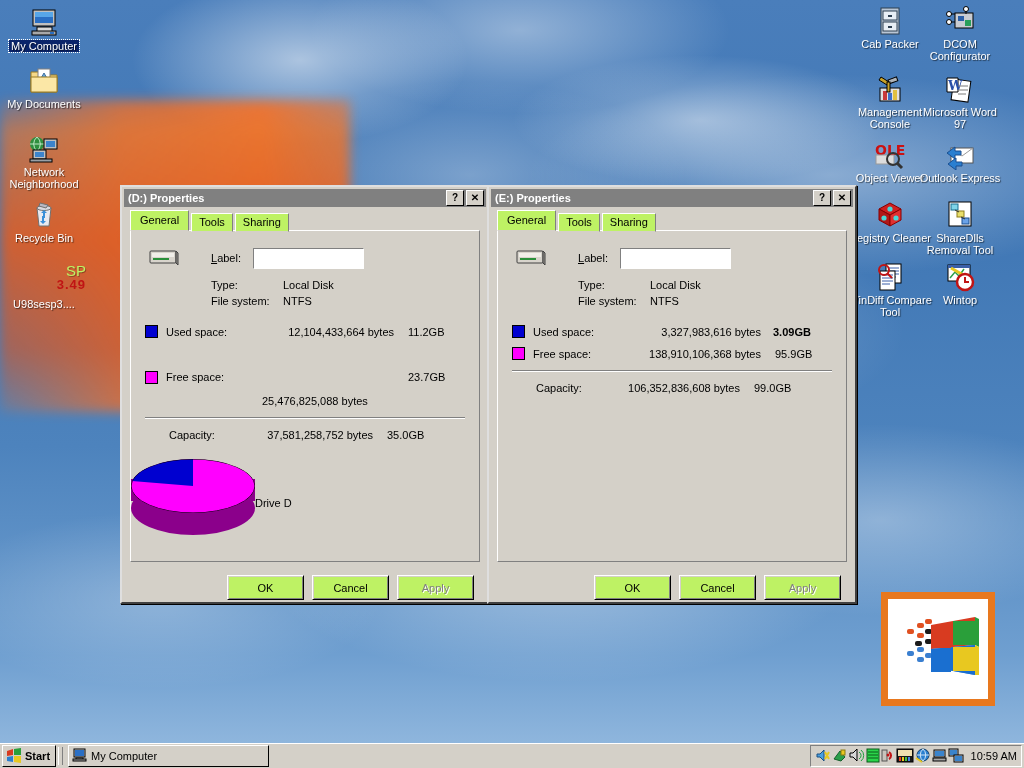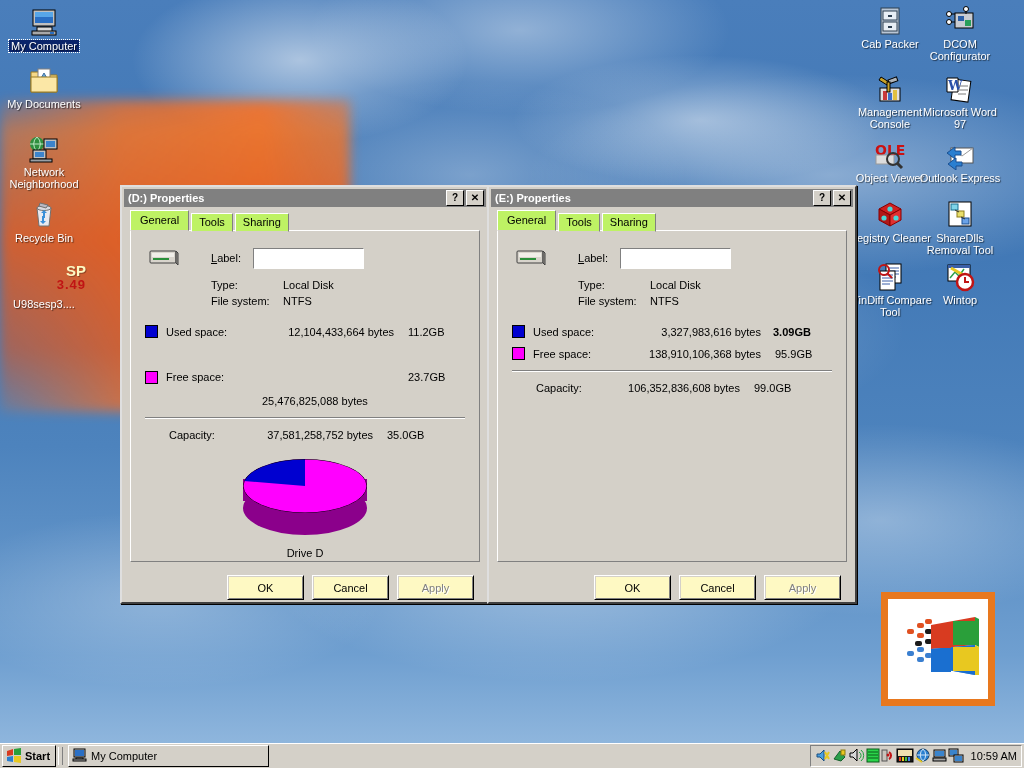--- a/index.html
+++ b/index.html
@@ -48,21 +48,21 @@
   .tab{background:#bef264;border:1px solid;border-color:#fff #808080 #d4d0c8 #fff;
     padding:2px 7px 3px;font-size:11px;margin-right:2px;position:relative;top:1px;}
   .tab.active{padding:3px 9px 4px;top:0;font-weight:normal;z-index:3;border-bottom-color:#d4d0c8;}
   .tabpage{background:#d4d0c8;border:1px solid;border-color:#fff #808080 #808080 #fff;
     margin:0 8px;position:relative;top:-1px;}
   .row{display:flex;align-items:center;}
   .lbl{font-size:11px;color:#000;}
   .txtbox{background:#fff;border:1px solid;border-color:#808080 #fff #fff #808080;height:17px;}
   .swatch{width:11px;height:11px;border:1px solid #000;}
   .sep{height:1px;background:#808080;border-bottom:1px solid #fff;}
-  .btn{min-width:75px;height:23px;background:#fef9c3;border:1px solid;
+  .btn{min-width:75px;height:23px;background:#bef264;border:1px solid;
     border-color:#fff #000 #000 #fff;font-size:11px;font-family:"Liberation Sans",sans-serif;
     display:flex;align-items:center;justify-content:center;box-shadow:inset 1px 1px 0 #d4d0c8, inset -1px -1px 0 #808080;}
   .btn.disabled{color:#808080;text-shadow:1px 1px 0 #fff;}
 
   
   .pie-wrap{position:relative;width:124px;height:78px;}
   .pie-side{position:absolute;left:0;top:14px;width:124px;height:54px;border-radius:50%;background:#8b008b;}
   .pie-side2{position:absolute;left:0;top:14px;width:124px;height:44px;background:#8b008b;}
   .pie-top{position:absolute;left:0;top:0;width:124px;height:54px;border-radius:50%;overflow:hidden;}
 
@@ -140,21 +140,21 @@
       <path d="M11 3 l8 2 -2 3 -7 -2 Z" fill="#b8b8c4" stroke="#707070"></path>
       <path d="M12 13 l3-3 3 3 h-2 v5 h-2 v-5 Z" fill="#3a8fd8"></path>
       <path d="M17 21 l-3 3 -3-3 h2 v-5 h2 v5 Z" fill="#3a8fd8"></path>
     </svg>
   </div>
   <div class="dlabel">Recycle Bin</div>
 </div>
 
 <div class="dicon" style="left:2px;top:258px;">
   <div class="glyph" style="flex-direction:column;height:38px;justify-content:center;">
-    <div style="color:#fef9c3;font-weight:bold;font-size:15px;line-height:15px;text-shadow:1px 1px 0 rgba(0,0,0,.3);text-align:right;">SP</div>
+    <div style="color:#bef264;font-weight:normal;font-size:15px;line-height:15px;text-shadow:1px 1px 0 rgba(0,0,0,.3);text-align:right;">SP</div>
     <div style="color:#c01414;font-weight:bold;font-size:13px;line-height:14px;letter-spacing:1px;">3.49</div>
   </div>
   <div class="dlabel">U98sesp3....</div>
 </div>
 
 <div class="dicon" style="left:848px;top:2px;">
   <div class="glyph">
     <svg width="28" height="30" viewBox="0 0 28 30">
       <rect x="5" y="2" width="18" height="26" fill="#b9c6d6" stroke="#2c3e50"></rect>
       <rect x="7" y="5" width="14" height="9" fill="#e8eef5" stroke="#2c3e50"></rect>
@@ -379,21 +379,21 @@
     </div>
 
     <div class="sep" style="margin:10px 14px 0 14px;"></div>
 
     <div class="row" style="margin:10px 0 0 38px;">
       <div class="lbl" style="width:72px;">Capacity:</div>
       <div class="lbl" style="width:132px;text-align:right;">37,581,258,752 bytes</div>
       <div class="lbl" style="margin-left:14px;">35.0GB</div>
     </div>
 
-    <div style="display:flex;flex-direction:column;align-items:center;margin-top:18px;">
+    <div style="display:flex;flex-direction:row;align-items:center;margin-top:18px;">
       <div class="pie-wrap">
         <div class="pie-side2" style="top:20px;height:22px;"></div>
         <div class="pie-side" style="top:22px;"></div>
         <div class="pie-top">
           <svg width="124" height="54" viewBox="0 0 124 54">
             <ellipse cx="62" cy="27" rx="62" ry="27" fill="#ff00ff"></ellipse>
             <path d="M62 27 L62 0 A62 27 0 0 0 1 22 Z" fill="#0000d0"></path>
             <ellipse cx="62" cy="27" rx="62" ry="27" fill="none" stroke="#000" stroke-width="1"></ellipse>
           </svg>
         </div>

